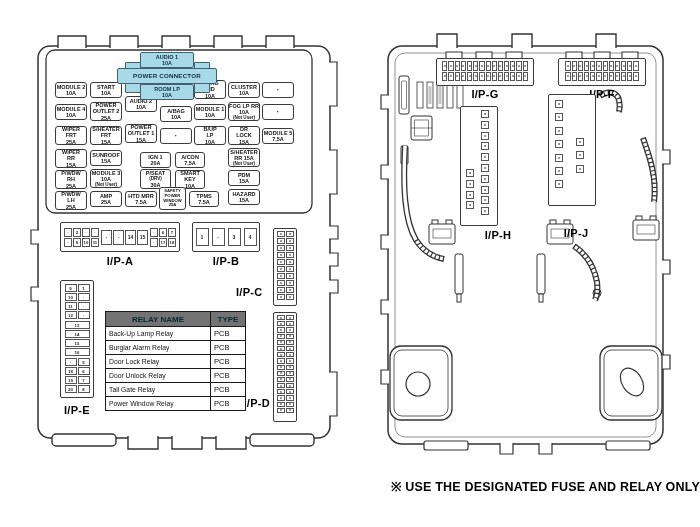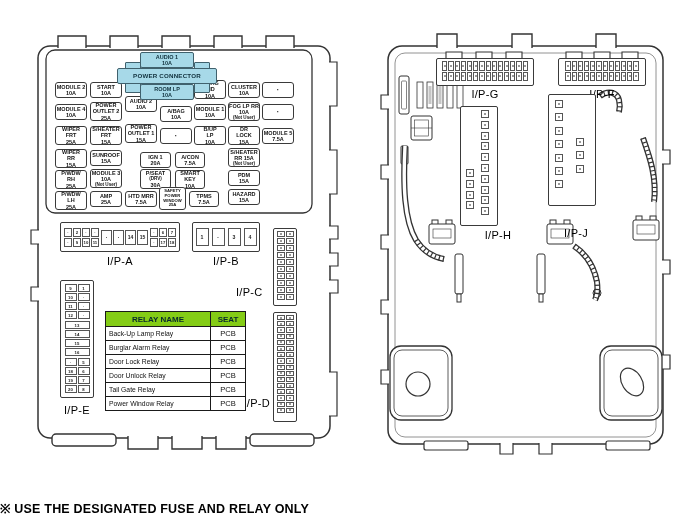--- a/index.html
+++ b/index.html
@@ -41,30 +41,30 @@
   #ipc{display:grid;grid-template-columns:repeat(2,8px);grid-auto-rows:6px;gap:1px;padding:2px;justify-content:center}
   #ipd{display:grid;grid-template-columns:repeat(2,8px);grid-auto-rows:5.2px;gap:1px;padding:2px;justify-content:center}
   #ipg{display:grid;grid-template-columns:repeat(14,5.2px);grid-auto-rows:9.5px;gap:1px;padding:2px;justify-content:center}
   #ipf{display:grid;grid-template-columns:repeat(12,5.2px);grid-auto-rows:9.5px;gap:1px;padding:2px;justify-content:center}
   #iph-r{position:absolute;left:20px;top:3px;display:flex;flex-direction:column;gap:2.8px}
   #iph-l{position:absolute;left:5px;top:62px;display:flex;flex-direction:column;gap:2.8px}
   #ipj-l{position:absolute;left:6px;top:5px;display:flex;flex-direction:column;gap:5.4px}
   #ipj-r{position:absolute;left:27px;top:43px;display:flex;flex-direction:column;gap:5.4px}
   .sqpin{width:8px;height:8px}
 
-  .iplabel{position:absolute;font-weight:normal;font-size:11px;color:#000;text-align:center;letter-spacing:.3px}
+  .iplabel{position:absolute;font-weight:bold;font-size:11px;color:#000;text-align:center;letter-spacing:.3px}
 
   
   .relay-table{position:absolute;border-collapse:collapse;background:#fff}
-  .relay-table th{background:#84cc16;border:1.3px solid #1a1a1a;font-size:8px;padding:1px 2px;height:12px;color:#06272e}
+  .relay-table th{background:#737373;border:1.3px solid #1a1a1a;font-size:8px;padding:1px 2px;height:12px;color:#06272e}
   .relay-table td{border:1px solid #1a1a1a;font-size:6.8px;padding:1px 3px;height:11px;color:#111}
-  .relay-table td.type{font-size:7.6px;text-align:center;width:28px}
+  .relay-table td.type{font-size:7.6px;text-align:left;width:28px}
   .relay-table td.rname{width:96px}
 
-  .caption{position:absolute;left:0;top:500px;width:700px;text-align:left;font-weight:bold;
+  .caption{position:absolute;left:0;top:478px;width:700px;text-align:right;font-weight:bold;
     font-size:12.5px;color:#000;letter-spacing:.2px}
 </style>
 </head>
 <body>
 
 <div class="canvas">
 
   <svg class="art" width="700" height="527">
 
     <g fill="#fff" stroke="#333" stroke-width="1.5">
@@ -484,21 +484,21 @@
         <div class="cell">20</div>
         <div class="cell">8</div>
       </div>
   </div>
   <div class="iplabel" style="left:52px;top:404px;width:50px">I/P-E</div>
 
   <table class="relay-table" style="left:105px;top:311px">
     <thead>
       <tr>
         <th style="width:100px">RELAY NAME</th>
-        <th>SEAT</th>
+        <th>TYPE</th>
       </tr>
     </thead>
     <tbody id="relay-rows">
         <tr>
           <td class="rname">Back-Up Lamp Relay</td>
           <td class="type">PCB</td>
         </tr>
         <tr>
           <td class="rname">Burglar Alarm Relay</td>
           <td class="type">PCB</td>

